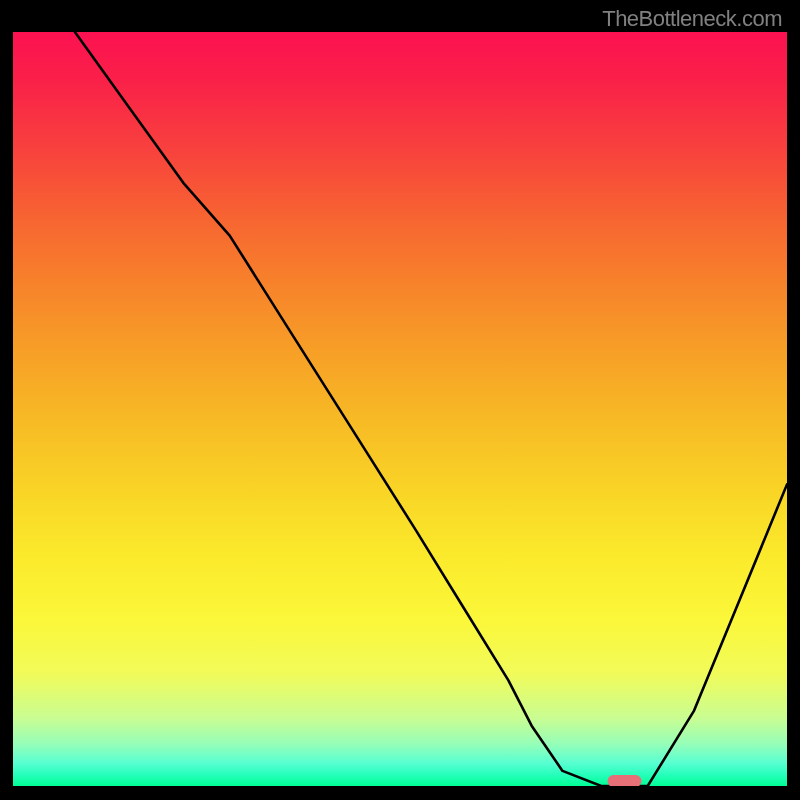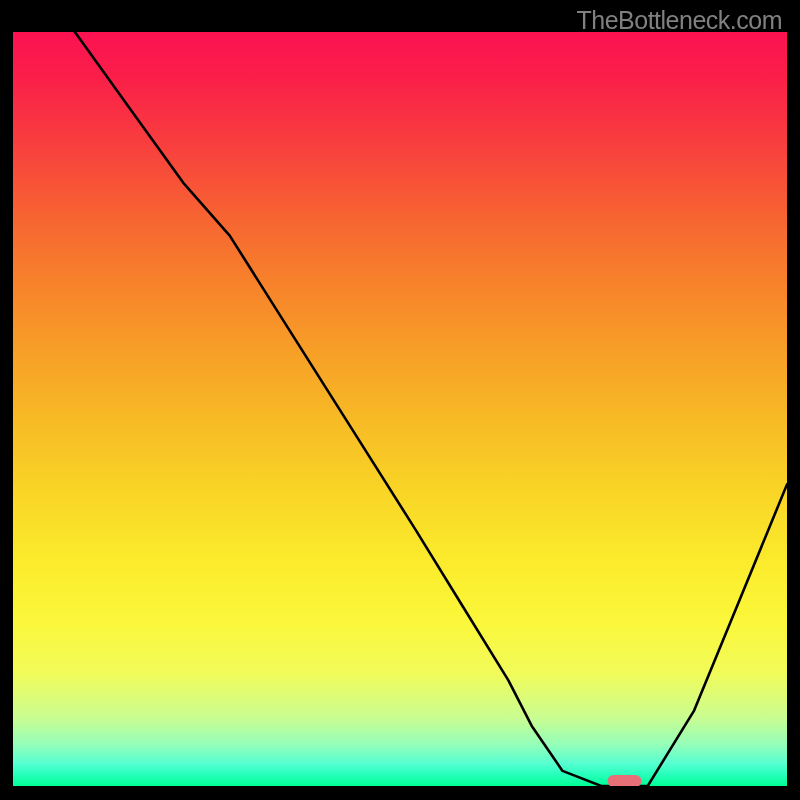--- a/index.html
+++ b/index.html
@@ -15,21 +15,21 @@
     position: relative;
     width: 800px;
     height: 800px;
     background: #000;
   }
   .watermark {
     position: absolute;
     top: 6px;
     right: 18px;
     color: #808080;
-    font-size: 25px;
+    font-size: 22px;
     font-weight: 400;
     letter-spacing: -0.5px;
   }
   .plot {
     position: absolute;
     left: 13px;
     top: 32px;
     width: 774px;
     height: 754px;
     

